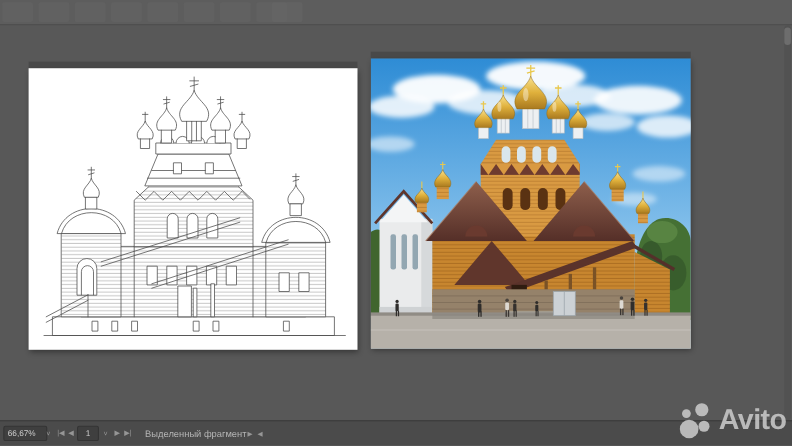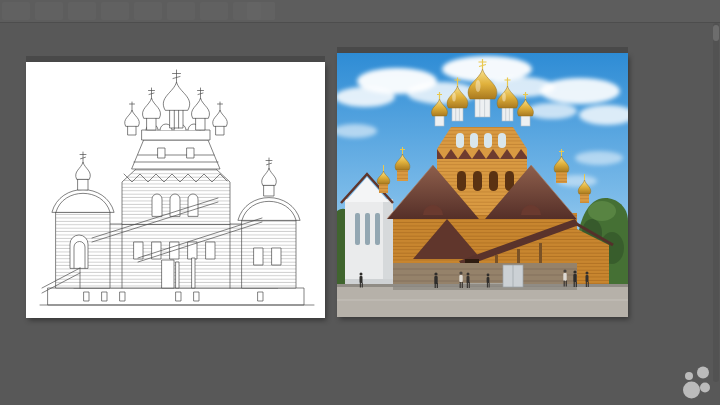--- a/index.html
+++ b/index.html
@@ -399,25 +399,39 @@
         <rect x="22.8" y="229.5" width="1.1" height="5"></rect>
           <rect x="24.7" y="229.5" width="1.1" height="5"></rect>
       </g>
     </svg>
   </div>
 
   <div class="vscroll">
     <div class="vthumb"></div>
   </div>
 
+  <div class="statusbar">
+    <div class="zoombox">66,67%</div>
+    <span class="sb-ic chev-zoom">˅</span>
+    <span class="sb-ic nav-first">|◀</span>
+    <span class="sb-ic nav-prev">◀</span>
+    <div class="abox">1</div>
+    <span class="sb-ic chev-ab">˅</span>
+    <span class="sb-ic nav-next">▶</span>
+    <span class="sb-ic nav-last">▶|</span>
+    <div class="statustext">Выделенный фрагмент</div>
+    <span class="sb-ic fly1">▶</span>
+    <span class="sb-ic fly2">◀</span>
+  </div>
 
   <div class="watermark">
     <svg width="34" height="36" viewBox="0 0 34 36">
       <g fill="#c9c9c9">
         <circle cx="8" cy="12" r="4"></circle>
         <circle cx="22" cy="8.5" r="6"></circle>
         <circle cx="10.5" cy="26" r="8.5"></circle>
         <circle cx="24" cy="23.5" r="5"></circle>
       </g>
     </svg>
+    <span class="brand">Avito</span>
   </div>
 
 </div>
 
 </body></html>

